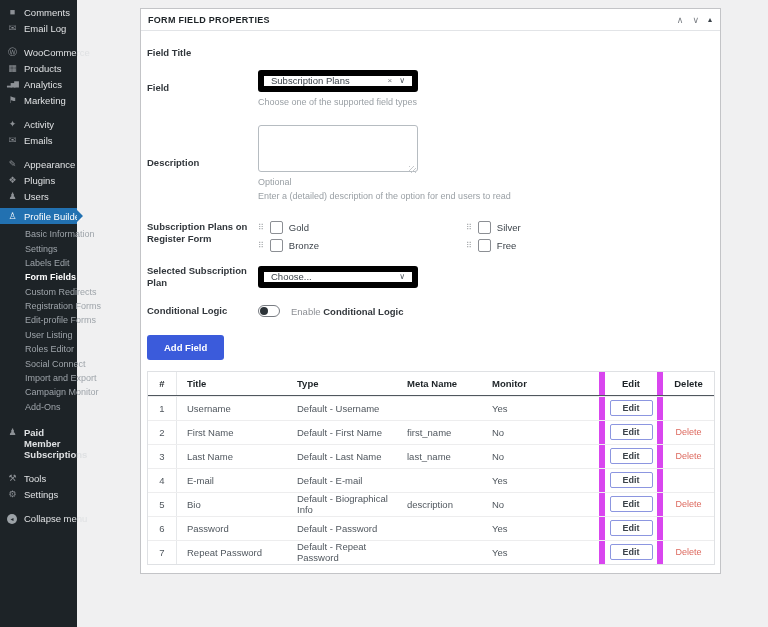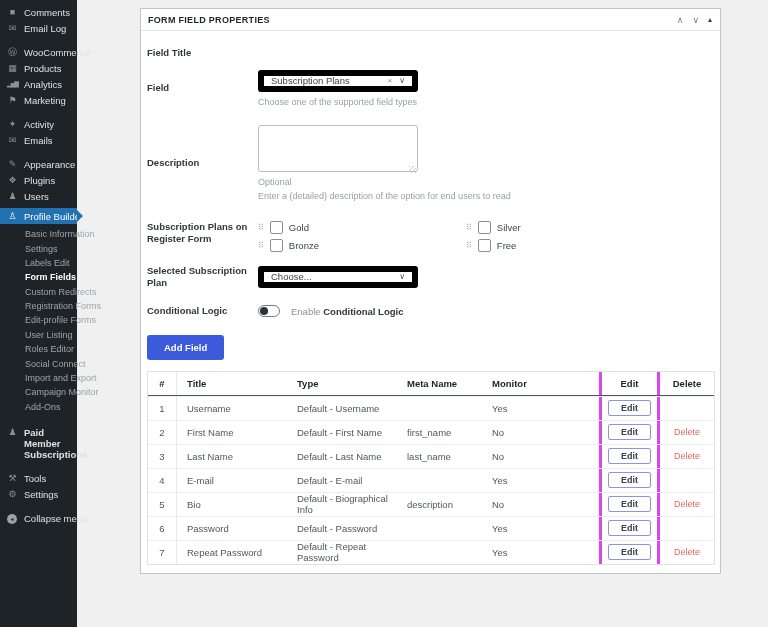--- a/index.html
+++ b/index.html
@@ -62,21 +62,21 @@
   .toggle-txt b { color:#32373c; }
 
   .add-btn { display:inline-block; background:#3b5bdb; color:#fff; font-size:9.5px; font-weight:bold; border:none; border-radius:3px; padding:7px 17px; cursor:pointer; font-family:inherit; }
 
   
   .fields-table { margin-top:11px; border:1px solid #dfe1e4; width:568px; font-size:9.5px; color:#50575e; }
   .t-row { display:grid; grid-template-columns:29px 110px 110px 85px 117px 58px 57px; align-items:center; height:24px; border-top:1px solid #ededee; }
   .t-row.head { border-top:none; border-bottom:1px solid #50575e; font-weight:bold; color:#1d2327; height:24px; }
   .c-num { text-align:center; border-right:1px solid #e6e8ea; height:100%; display:flex; align-items:center; justify-content:center; }
   .c-title,.c-type,.c-meta,.c-req { padding-left:10px; }
-  .c-edit,.c-del { text-align:center; border-left:3px solid #d946ef; height:100%; display:flex; align-items:center; justify-content:center; }
+  .c-edit,.c-del { text-align:center; border-left:6px solid #d946ef; height:100%; display:flex; align-items:center; justify-content:center; }
   .edit-btn { display:inline-block; border:1px solid #8c96e0; border-radius:2px; background:#fff; color:#3c434a; font-size:9px; font-weight:bold; padding:2px 12px; cursor:pointer; font-family:inherit; }
   .del-link { color:#dd6a5f; font-size:9px; cursor:pointer; }
 </style>
 </head>
 <body>
 
 <div class="screen">
 
   <aside class="sidebar">
     <div class="side-item">

